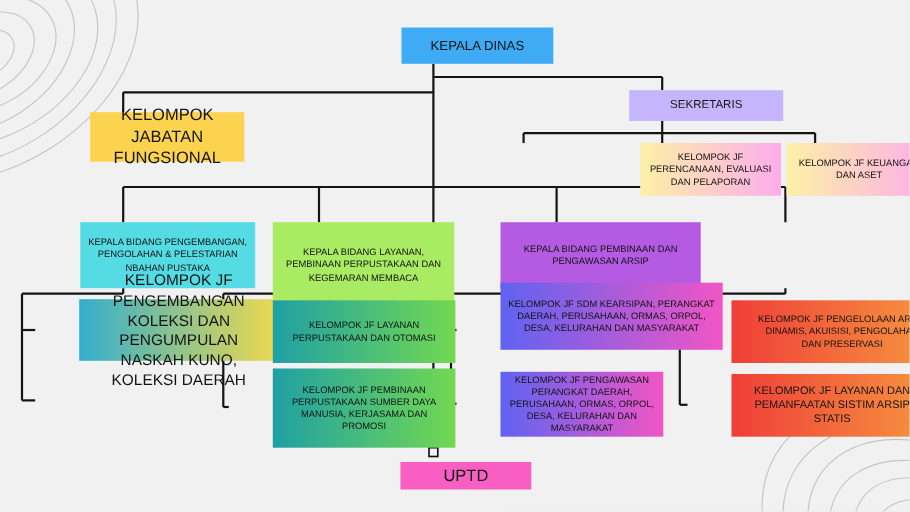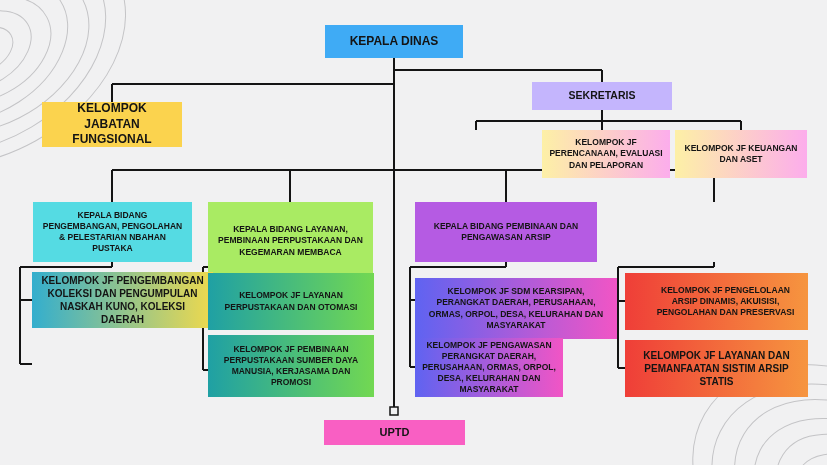--- a/index.html
+++ b/index.html
@@ -4,43 +4,43 @@
 <style>
   html,body{margin:0;padding:0;background:#e9e9eb;}
   #canvas{
     position:relative;width:827px;height:465px;overflow:hidden;
     background:#f1f1f2;
     font-family:"Liberation Sans",sans-serif;
   }
   .layer{position:absolute;left:0;top:0;pointer-events:none;}
   .node{
     position:absolute;display:flex;align-items:center;justify-content:center;
-    text-align:center;font-weight:700;color:#141414;
-    padding:2px 6px;box-sizing:border-box;line-height:1.3;
+    text-align:center;font-weight:400;color:#141414;
+    padding:2px 6px;box-sizing:border-box;line-height:1.3;margin-left:40px;
   }
   
   .n-kepala-dinas{left:325px;top:25px;width:138px;height:33px;font-size:12px;}
-  .n-kjf        {left:42px; top:102px;width:140px;height:45px;font-size:12px;}
+  .n-kjf        {left:42px; top:102px;width:140px;height:45px;font-size:15px;}
   .n-sekretaris {left:532px;top:82px; width:140px;height:28px;font-size:10.5px;}
   .n-sub-0{left:415px;top:130px;width:122px;height:48px;font-size:8.5px;}
   .n-sub-1{left:542px;top:130px;width:128px;height:48px;font-size:8.5px;}
   .n-sub-2{left:675px;top:130px;width:132px;height:48px;font-size:8.5px;}
   .n-bidang-0{left:33px; top:202px;width:159px;height:60px;font-size:8.5px;}
   .n-bidang-1{left:208px;top:202px;width:165px;height:78px;font-size:8.5px;}
   .n-bidang-2{left:415px;top:202px;width:182px;height:60px;font-size:8.5px;}
   .n-bidang-3{left:625px;top:202px;width:183px;height:60px;font-size:8.5px;}
-  .n-b0c0{left:32px; top:272px;width:181px;height:56px;font-size:10px;}
+  .n-b0c0{left:32px; top:272px;width:181px;height:56px;font-size:14px;}
   .n-b0c1{left:32px; top:336px;width:160px;height:56px;font-size:8.5px;}
   .n-b1c0{left:208px;top:273px;width:166px;height:57px;font-size:8.5px;}
-  .n-b1c1{left:208px;top:335px;width:166px;height:62px;font-size:8.5px;}
-  .n-b2c0{left:415px;top:278px;width:202px;height:61px;font-size:8.5px;}
+  .n-b1c1{left:208px;top:335px;width:166px;height:72px;font-size:8.5px;}
+  .n-b2c0{left:415px;top:257px;width:202px;height:61px;font-size:8.5px;}
   .n-b2c1{left:415px;top:338px;width:148px;height:59px;font-size:8.5px;}
   .n-b3c0{left:625px;top:273px;width:183px;height:57px;font-size:8.5px;}
   .n-b3c1{left:625px;top:340px;width:183px;height:57px;font-size:10px;}
-  .n-uptd{left:324px;top:420px;width:141px;height:25px;font-size:11px;}
+  .n-uptd{left:324px;top:420px;width:119px;height:25px;font-size:15px;}
 </style>
 </head>
 <body>
 
 <div id="canvas">
 
   <svg class="layer" width="827" height="465">
     <g stroke="#b5b5b8" stroke-width="1" fill="none" opacity="0.75">
       <ellipse cx="-15" cy="50" rx="30" ry="20" transform="rotate(-30 -15 50)"></ellipse>
       <ellipse cx="-15" cy="50" rx="50" ry="34" transform="rotate(-32 -15 50)"></ellipse>

